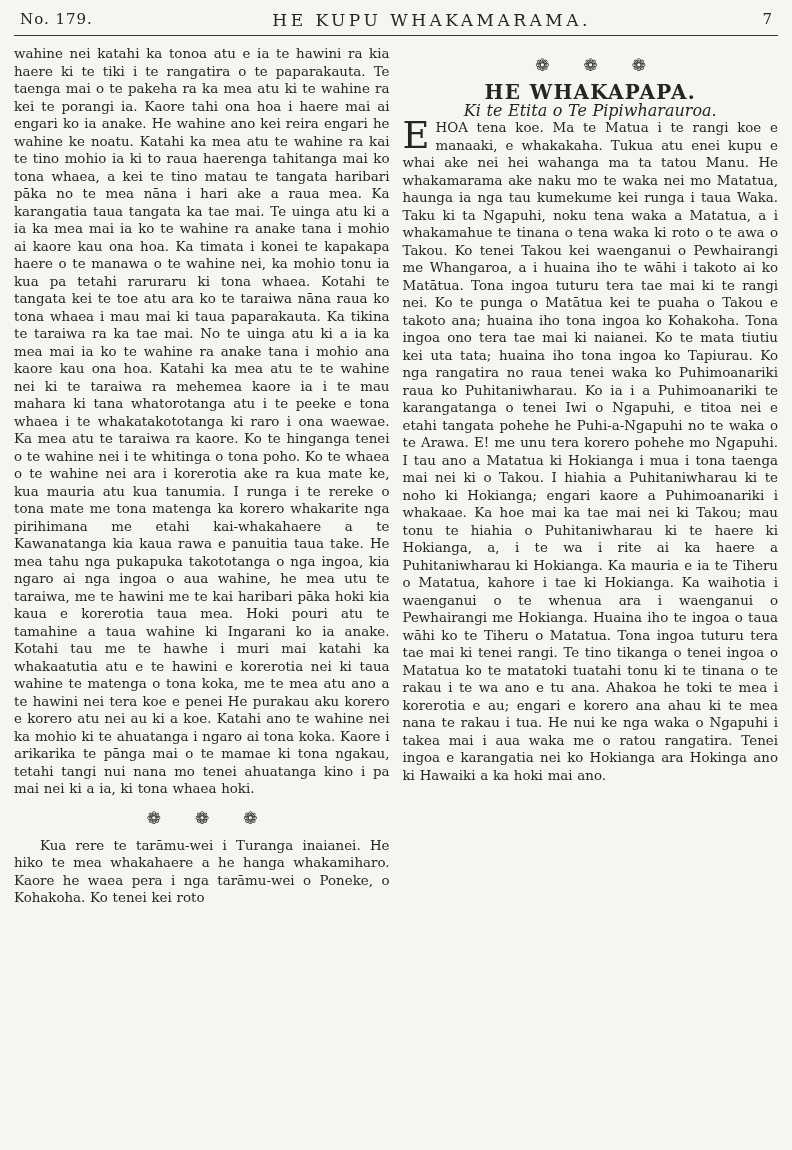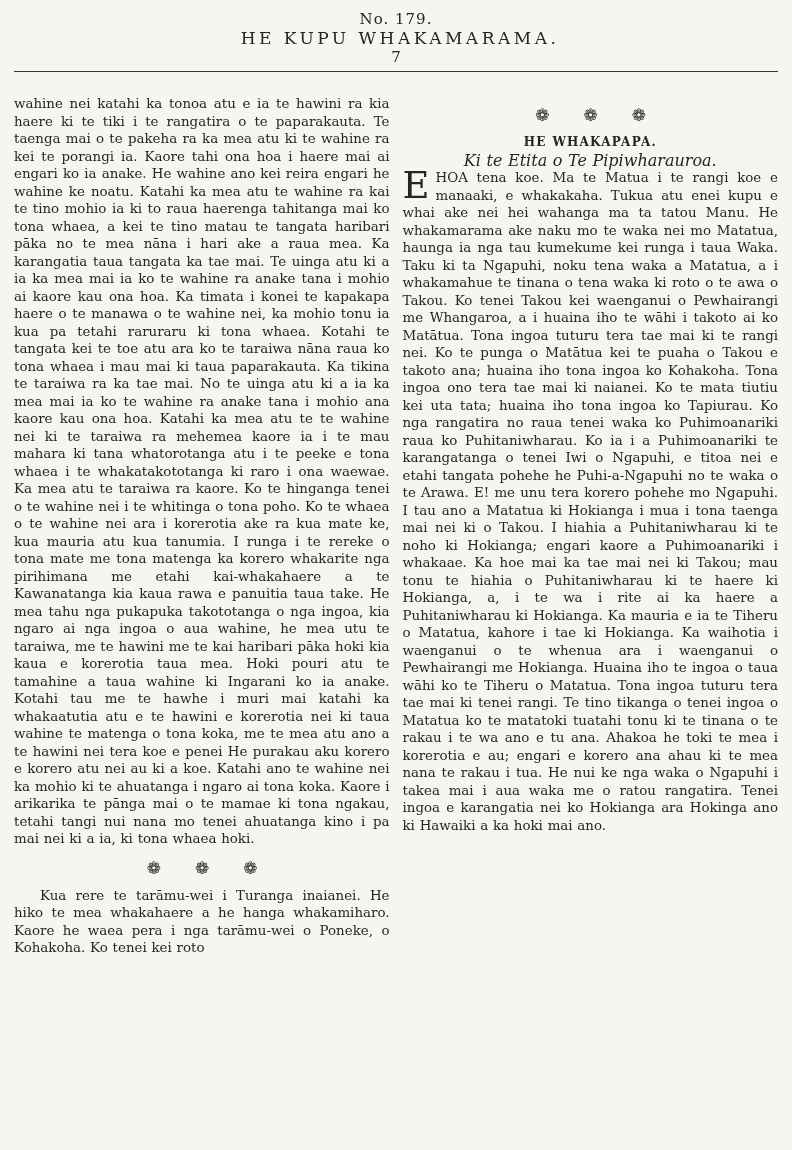--- a/index.html
+++ b/index.html
@@ -11,37 +11,36 @@
     overflow: hidden;
   }
   .page {
     box-sizing: border-box;
     width: 792px; height: 1150px;
     padding: 8px 14px 10px 14px;
   }
   .masthead {
     display: flex;
     justify-content: space-between;
-    align-items: center;
+    align-items: flex-start;
     padding: 2px 6px 5px 6px;
     border-bottom: 1.6px solid #3a3834;
-    flex-direction: column;
   }
   .issue-no { font-size: 15px; letter-spacing: 1px; }
   .paper-title {
     font-size: 17px;
     letter-spacing: 3.5px;
     font-weight: 500;
     margin-left: 8px;
   }
   .page-number { font-size: 15px; }
   .columns {
     display: flex;
     gap: 13px;
-    margin-top: 23px;
+    margin-top: 9px;
   }
   .col {
     flex: 1 1 0;
     min-width: 0;
     text-align: justify;
     font-size: 13.4px;
     line-height: 17.5px;
     word-spacing: 0.5px;
   }
   .col p { margin: 0; }
@@ -55,21 +54,21 @@
   }
   .ornament {
     font-family: "DejaVu Sans", sans-serif;
     font-size: 17px;
     color: #2e2c29;
     line-height: 1;
   }
   .section-heading {
     text-align: center;
     font-weight: bold;
-    font-size: 12px;
+    font-size: 20px;
     letter-spacing: 1.2px;
     margin: 4px 0 10px 0;
     text-indent: 0;
   }
   .byline {
     text-align: center;
     font-style: italic;
     font-size: 16px;
     margin: 0 0 10px 0;
     text-indent: 0;

